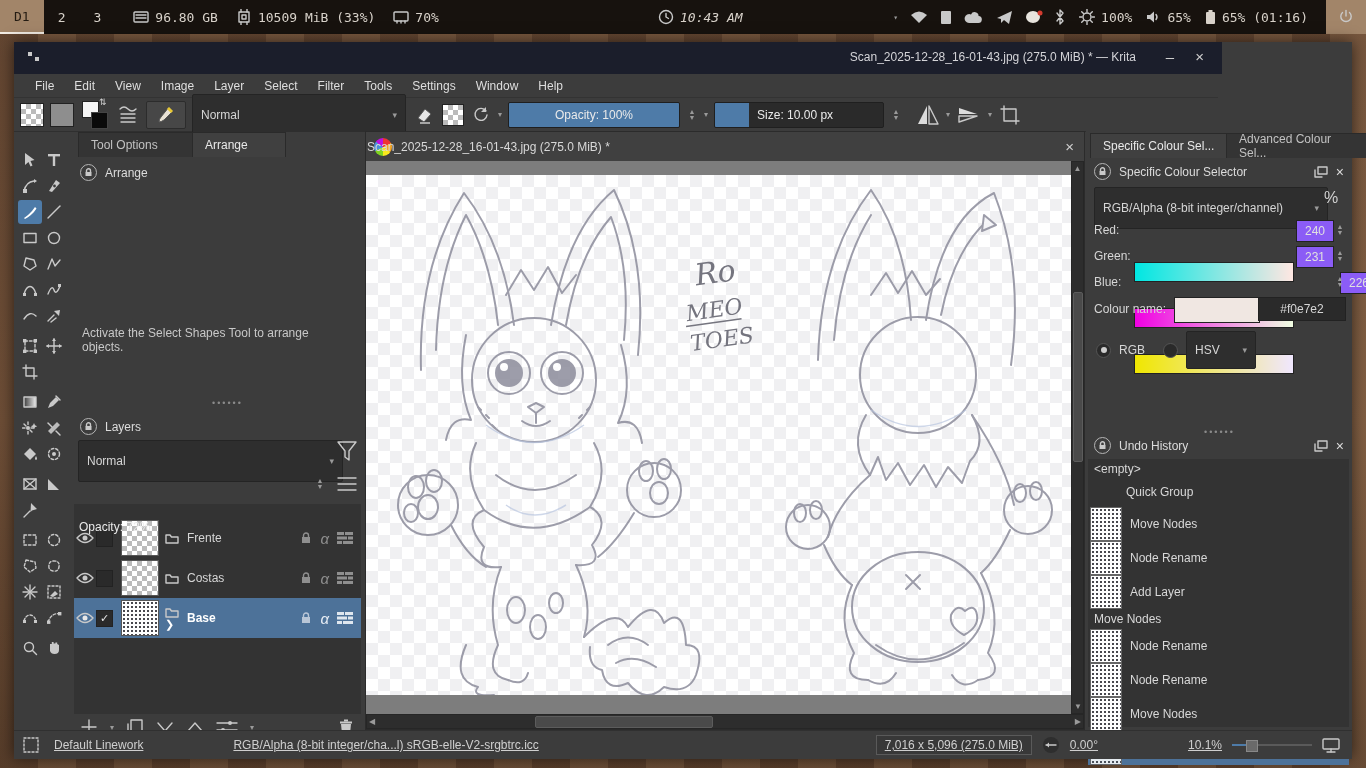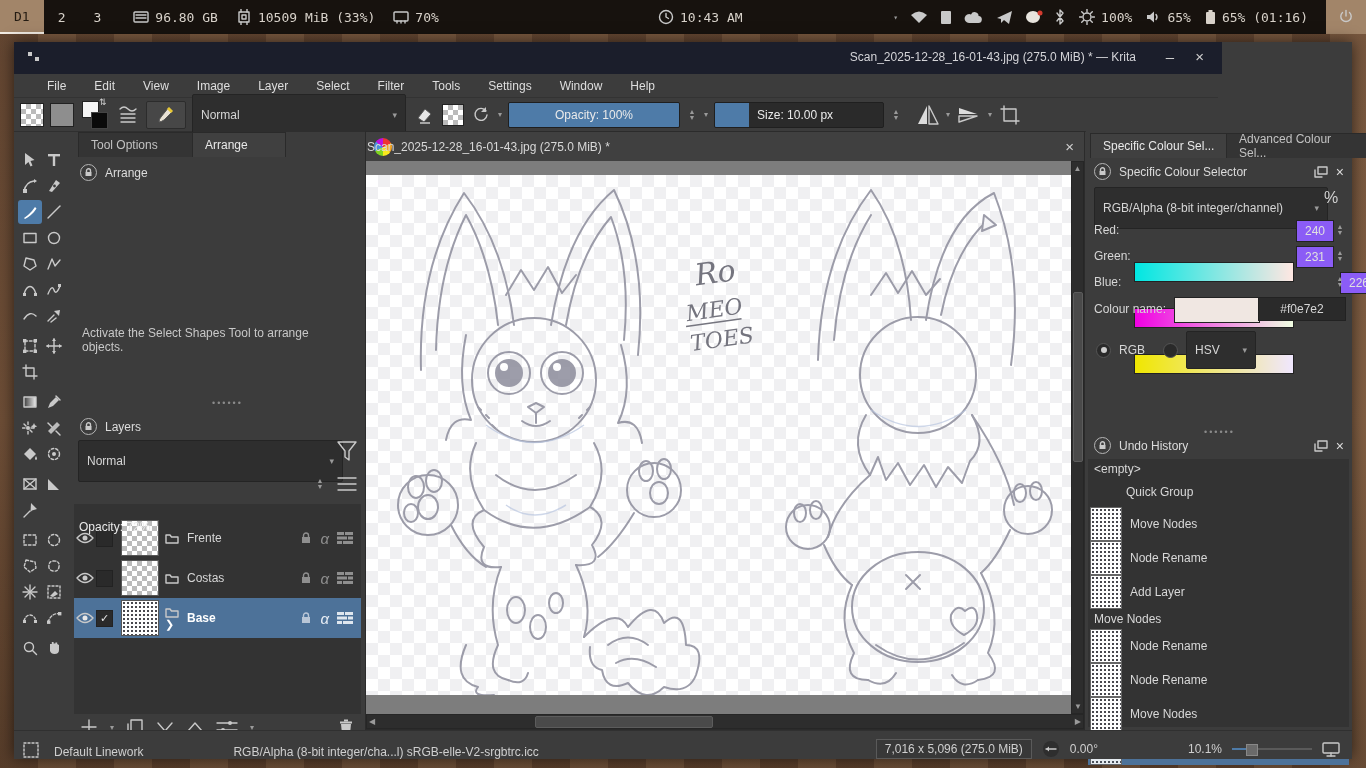--- a/index.html
+++ b/index.html
@@ -13,21 +13,21 @@
   .sysbar{left:0;top:0;width:1366px;height:34px;background:#17120e;display:flex;align-items:center;
           font-family:"DejaVu Sans Mono",monospace;font-size:13px;color:#d8d2ca;}
   .ws{padding:0 14px;height:34px;display:flex;align-items:center;}
   .ws.active{background:#a28569;color:#241b12;border-bottom:2px solid #f2ece4;box-sizing:border-box;}
   .sysitem{display:flex;align-items:center;gap:6px;margin-left:18px;}
   .sysright{margin-left:auto;display:flex;align-items:center;gap:12px;padding-right:0;}
   .powerbtn{width:40px;height:34px;background:#a28569;display:flex;align-items:center;justify-content:center;}
   
   .kwin{left:14px;top:42px;width:1338px;height:716px;background:#3c3c3c;box-shadow:0 0 14px rgba(0,0,0,.6);}
   .ktitle{left:0;top:0;width:1208px;height:32px;background:#1b1e2b;}
-  .kmenu{left:0;top:32px;width:1204px;height:24px;background:#3c3c3c;display:flex;align-items:center;gap:10px;padding-left:24px;box-sizing:border-box;border-bottom:1px solid #333;}
+  .kmenu{left:0;top:32px;width:1204px;height:24px;background:#3c3c3c;display:flex;align-items:center;gap:2px;padding-left:12px;box-sizing:border-box;border-bottom:1px solid #333;}
   .kmenu span{padding:3px 9px;color:#dedede;}
   .ktoolbar{left:0;top:56px;width:1338px;height:34px;background:#3c3c3c;display:flex;align-items:center;gap:6px;padding-left:6px;box-sizing:border-box;border-bottom:1px solid #2f2f2f;}
   .combo{background:#2e2e2e;border:1px solid #242424;border-radius:2px;height:24px;display:flex;align-items:center;padding:8px 8px;position:relative;}
   .combo .arr{margin-left:auto;color:#9a9a9a;font-size:9px;padding-left:10px;}
   .kslider{position:relative;height:24px;background:#2a2a2a;border:1px solid #1f1f1f;border-radius:2px;overflow:hidden;
            display:flex;align-items:center;justify-content:center;color:#eaeaea;}
   .kslider .fill{position:absolute;left:0;top:0;bottom:0;background:#4e7ba8;}
   .kslider span{position:relative;z-index:2;}
   .spin{width:12px;height:24px;display:flex;flex-direction:column;align-items:center;justify-content:center;color:#9a9a9a;font-size:7px;line-height:6px;}
   .swatch{width:24px;height:24px;border:1px solid #222;box-sizing:border-box;}
@@ -53,21 +53,21 @@
   .uitem.sel{background:#4d7299;color:#fff;}
   .uthumb{width:30px;height:32px;border:1px solid #666;margin-left:2px;flex:none;}
   .gradslider{height:18px;border:1px solid #222;position:relative;}
   .valbox{width:36px;height:20px;background:#8b5cf6;border:1px solid #222;display:flex;align-items:center;justify-content:center;color:#e0e0e0;}
   .radio{width:13px;height:13px;border-radius:50%;background:#2a2a2a;border:1px solid #555;display:flex;align-items:center;justify-content:center;}
   .radio .dot{width:6px;height:6px;border-radius:50%;background:#cfcfcf;}
   
   .sbtrack{background:#2d2d2d;border:1px solid #262626;box-sizing:border-box;}
   .sbhandle{background:#4a4a4a;border:1px solid #5c5c5c;box-sizing:border-box;border-radius:2px;}
   .sbarrow{color:#9a9a9a;font-size:8px;display:flex;align-items:center;justify-content:center;}
-  .statusbar{left:0;top:688px;width:1338px;height:28px;background:#3c3c3c;border-top:1px solid #303030;display:flex;align-items:flex-end;color:#cfcfcf;}
+  .statusbar{left:0;top:688px;width:1338px;height:28px;background:#3c3c3c;border-top:1px solid #303030;display:flex;align-items:center;color:#cfcfcf;text-decoration:underline;}
 </style>
 </head>
 <body>
 
 <div id="root">
 
   <div class="abs sysbar">
     <div class="ws active">D1</div>
     <div class="ws">2</div>
     <div class="ws">3</div>
@@ -92,21 +92,21 @@
     </div>
     <div class="sysitem">
       <svg width="16" height="14">
           <rect class="ic" x="1" y="2" width="14" height="9" rx="1"></rect>
           <line class="ic" x1="4" y1="11" x2="4" y2="13"></line>
           <line class="ic" x1="8" y1="11" x2="8" y2="13"></line>
           <line class="ic" x1="12" y1="11" x2="12" y2="13"></line>
         </svg>
       <span>70%</span>
     </div>
-    <div class="sysitem" style="position:absolute;left:640px;">
+    <div class="sysitem" style="position:absolute;left:640px;font-style:italic;">
       <svg width="16" height="16">
           <circle class="ic" cx="8" cy="8" r="6.5"></circle>
           <polyline class="ic" points="8,4.5 8,8 10.5,9.5"></polyline>
         </svg>
       <span>10:43 AM</span>
     </div>
     <div class="sysright">
       <span class="sbarrow">▾</span>
       <svg width="18" height="14">
           <path class="icf" d="M1 5 Q9 -2 17 5 L9 13 Z" fill="#b9b3ab"></path>

